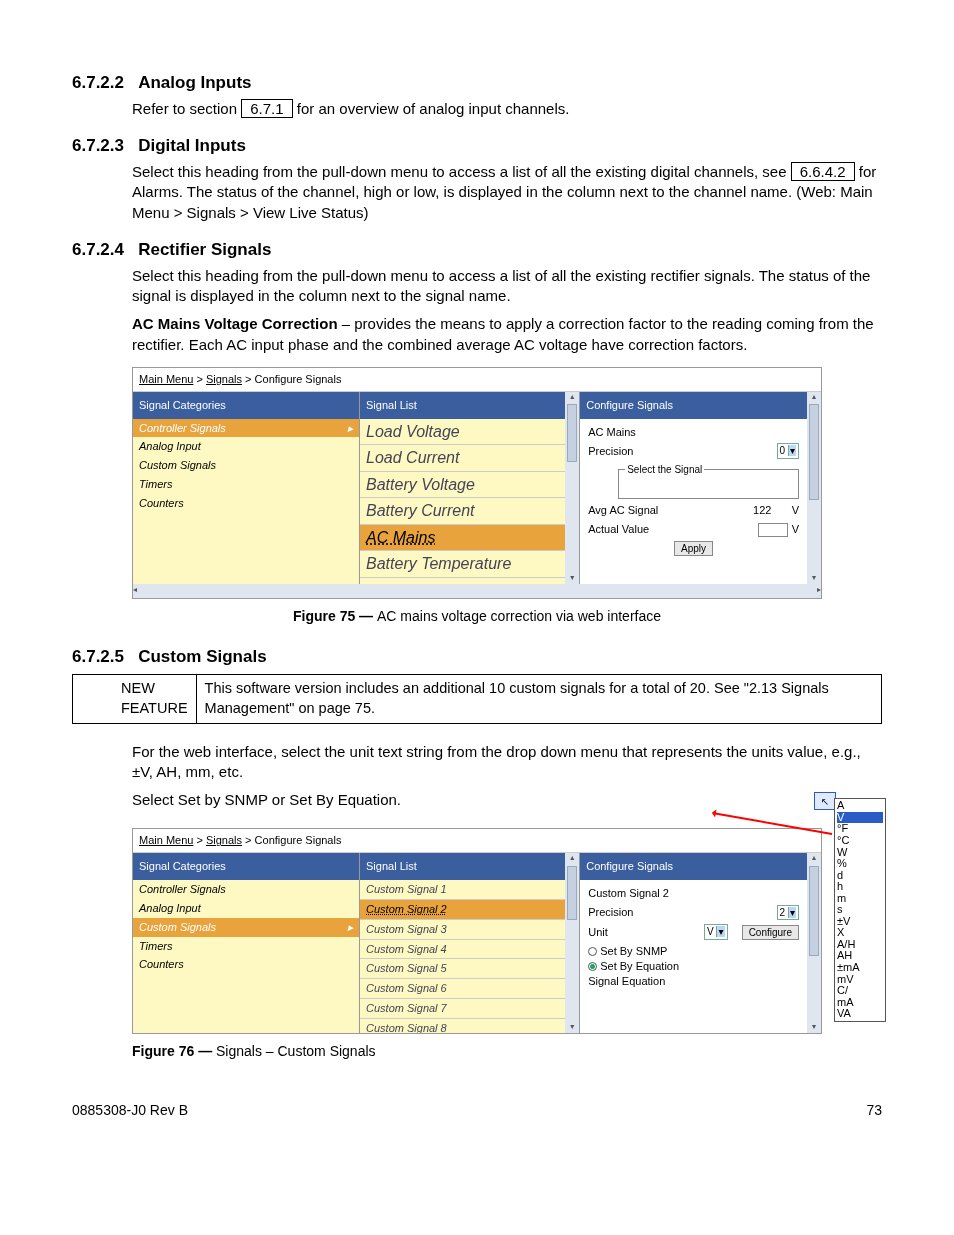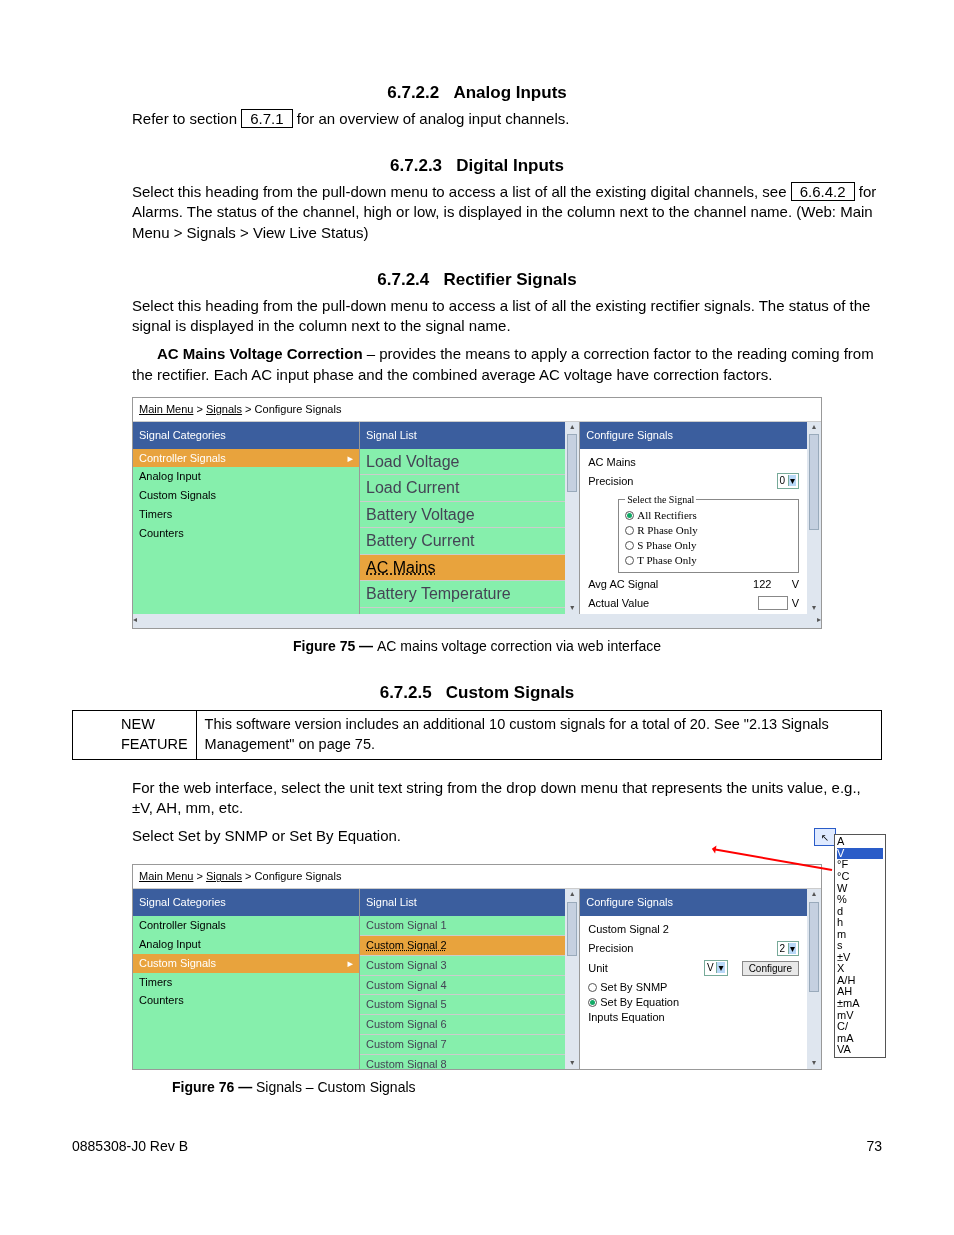--- a/index.html
+++ b/index.html
@@ -5,24 +5,24 @@
   * { box-sizing: border-box; margin: 0; padding: 0; }
   body {
     font-family: Arial, Helvetica, sans-serif;
     font-size: 15px;
     color: #000;
     background: #fff;
     width: 954px;
     padding: 56px 72px 30px 72px;
     line-height: 1.35;
   }
-  h3 { font-size: 17px; font-weight: bold; margin-top: 26px; margin-bottom: 4px; text-align: center; }
+  h3 { font-size: 17px; font-weight: bold; margin-top: 16px; margin-bottom: 4px; }
   .body-text { margin-left: 60px; margin-bottom: 8px; }
   .ref-box { border: 1px solid #000; padding: 0 8px; }
-  strong { font-weight: bold; margin-left: 25px; }
+  strong { font-weight: bold; }
   .screenshot-wrap {
     margin: 12px 60px 8px 60px;
     border: 1px solid #999;
     background: #fff;
     font-size: 11px;
   }
   .breadcrumb {
     background: #fff;
     padding: 4px 6px;
     border-bottom: 1px solid #ccc;
@@ -31,21 +31,21 @@
   .breadcrumb a { color: #000; text-decoration: underline; }
   .panel-row { display: flex; height: 192px; }
   .panel { border-right: 1px solid #999; display: flex; flex-direction: column; overflow: hidden; }
   .panel:last-child { border-right: none; }
   .panel-header {
     background: #3b5e9e;
     color: #fff;
     font-size: 11px;
     padding: 6px 6px;
   }
-  .panel-body { flex: 1; background: #86efac; overflow: hidden; position: relative; }
+  .panel-body { flex: 1; background: #fef9c3; overflow: hidden; position: relative; font-style: italic; }
   .sig-cat { padding: 2px 6px; color: #000; cursor: pointer; }
   .sig-cat.selected { background: #e8a33d; color: #fff; }
   .sig-cat .arrow { float: right; }
   .sig-list-item {
     padding: 2px 6px;
     border-bottom: 1px solid #ccc;
     color: #445;
   }
   .sig-list-item.selected { background: #e8a33d; color: #000; text-decoration: underline dotted; }
   .scroll-col {
@@ -60,24 +60,23 @@
   }
   .scroll-thumb { width: 10px; background: #c5d0e0; flex: 0 0 30%; margin: 2px; border: 1px solid #9ab; }
   .cfg-body { padding: 6px 8px; font-size: 11px; }
   .cfg-row { display: flex; align-items: center; margin-bottom: 4px; gap: 4px; }
   .cfg-row label { flex: 1; }
   .cfg-row .val { }
   .select-small { border: 1px solid #7a9; background: #fff; padding: 0 2px; font-size: 10px; }
   .select-small .sd { background:#b8d8f8; padding:0 1px; border-left:1px solid #7a9; }
   fieldset.signal-select {
     border: 1px solid #888;
-    padding: 2px 6px 4px 6px;
+    padding: 2px 6px 20px 6px;
     margin: 0 0 4px 30px;
     font-size: 11px;
-    font-family: Liberation Serif, serif;
   }
   fieldset.signal-select legend { font-size: 10px; padding: 0 2px; }
   .radio-row { display:flex; align-items:center; gap:3px; font-size:11px; }
   .radio { width:9px; height:9px; border:1px solid #555; border-radius:50%; display:inline-block; position:relative; flex-shrink:0;}
   .radio.checked::after { content:""; position:absolute; inset:1px; border-radius:50%; background:#1a6; }
   .txt-input { border:1px solid #888; padding:0 2px; min-width:30px; height:14px; font-size:10px; background:#fff;}
   .btn { border:1px solid #888; background:#e8e8e8; padding:1px 6px; font-size:10px; }
   .caption { text-align: center; font-size: 14px; margin-top: 6px; margin-bottom: 20px; }
   .caption b { font-weight: bold; }
   table.feature {
@@ -199,38 +198,20 @@
         <div class="cfg-body">
           <div class="cfg-row">
               <label>AC Mains</label>
             </div>
           <div class="cfg-row">
             <label>Precision</label>
             <span class="select-small"><span>0</span> <span class="sd">▾</span></span>
           </div>
           <fieldset class="signal-select">
             <legend>Select the Signal</legend>
-            <div id="fig75-opts">
-                <div class="radio-row">
-                  <span class="radio checked"></span>
-                  <span>All Rectifiers</span>
-                </div>
-                <div class="radio-row">
-                  <span class="radio"></span>
-                  <span>R Phase Only</span>
-                </div>
-                <div class="radio-row">
-                  <span class="radio"></span>
-                  <span>S Phase Only</span>
-                </div>
-                <div class="radio-row">
-                  <span class="radio"></span>
-                  <span>T Phase Only</span>
-                </div>
-              </div>
           </fieldset>
           <div class="cfg-row">
             <label>Avg AC Signal</label>
             <span class="val">122</span>&nbsp;&nbsp;&nbsp;&nbsp;
             <span>V</span>
           </div>
           <div class="cfg-row">
             <label>Actual Value</label>
             <span class="txt-input"></span>
             <span>V</span>
@@ -332,21 +313,21 @@
             </div>
             <div class="radio-row">
               <span class="radio"></span>
                 <span>Set By SNMP</span>
             </div>
             <div class="radio-row">
               <span class="radio checked"></span>
                 <span>Set By Equation</span>
             </div>
             <div class="cfg-row">
-                <label>Inputs Equation</label>
+                <label>Signal Equation</label>
               </div>
           </div>
         </div>
         <div class="scroll-col">
           <div>▴</div>
             <div class="scroll-thumb" style="flex:0 0 50%;"></div>
             <div style="flex:1"></div>
             <div>▾</div>
         </div>
       </div>
@@ -367,20 +348,20 @@
       <div>X</div>
       <div>A/H</div>
       <div>AH</div>
       <div>±mA</div>
       <div>mV</div>
       <div>C/</div>
       <div>mA</div>
       <div>VA</div>
     </div>
 </div>
-<p class="caption" style="text-align:left; margin-left:100px;">
+<p class="caption" style="text-align:left; margin-left:60px;">
   <b>Figure 76  —  </b><span>Signals – Custom Signals</span>
 </p>
 
 <div class="footer">
   <span>0885308-J0    Rev B</span>
   <span>73</span>
 </div>
 
 </body></html>

